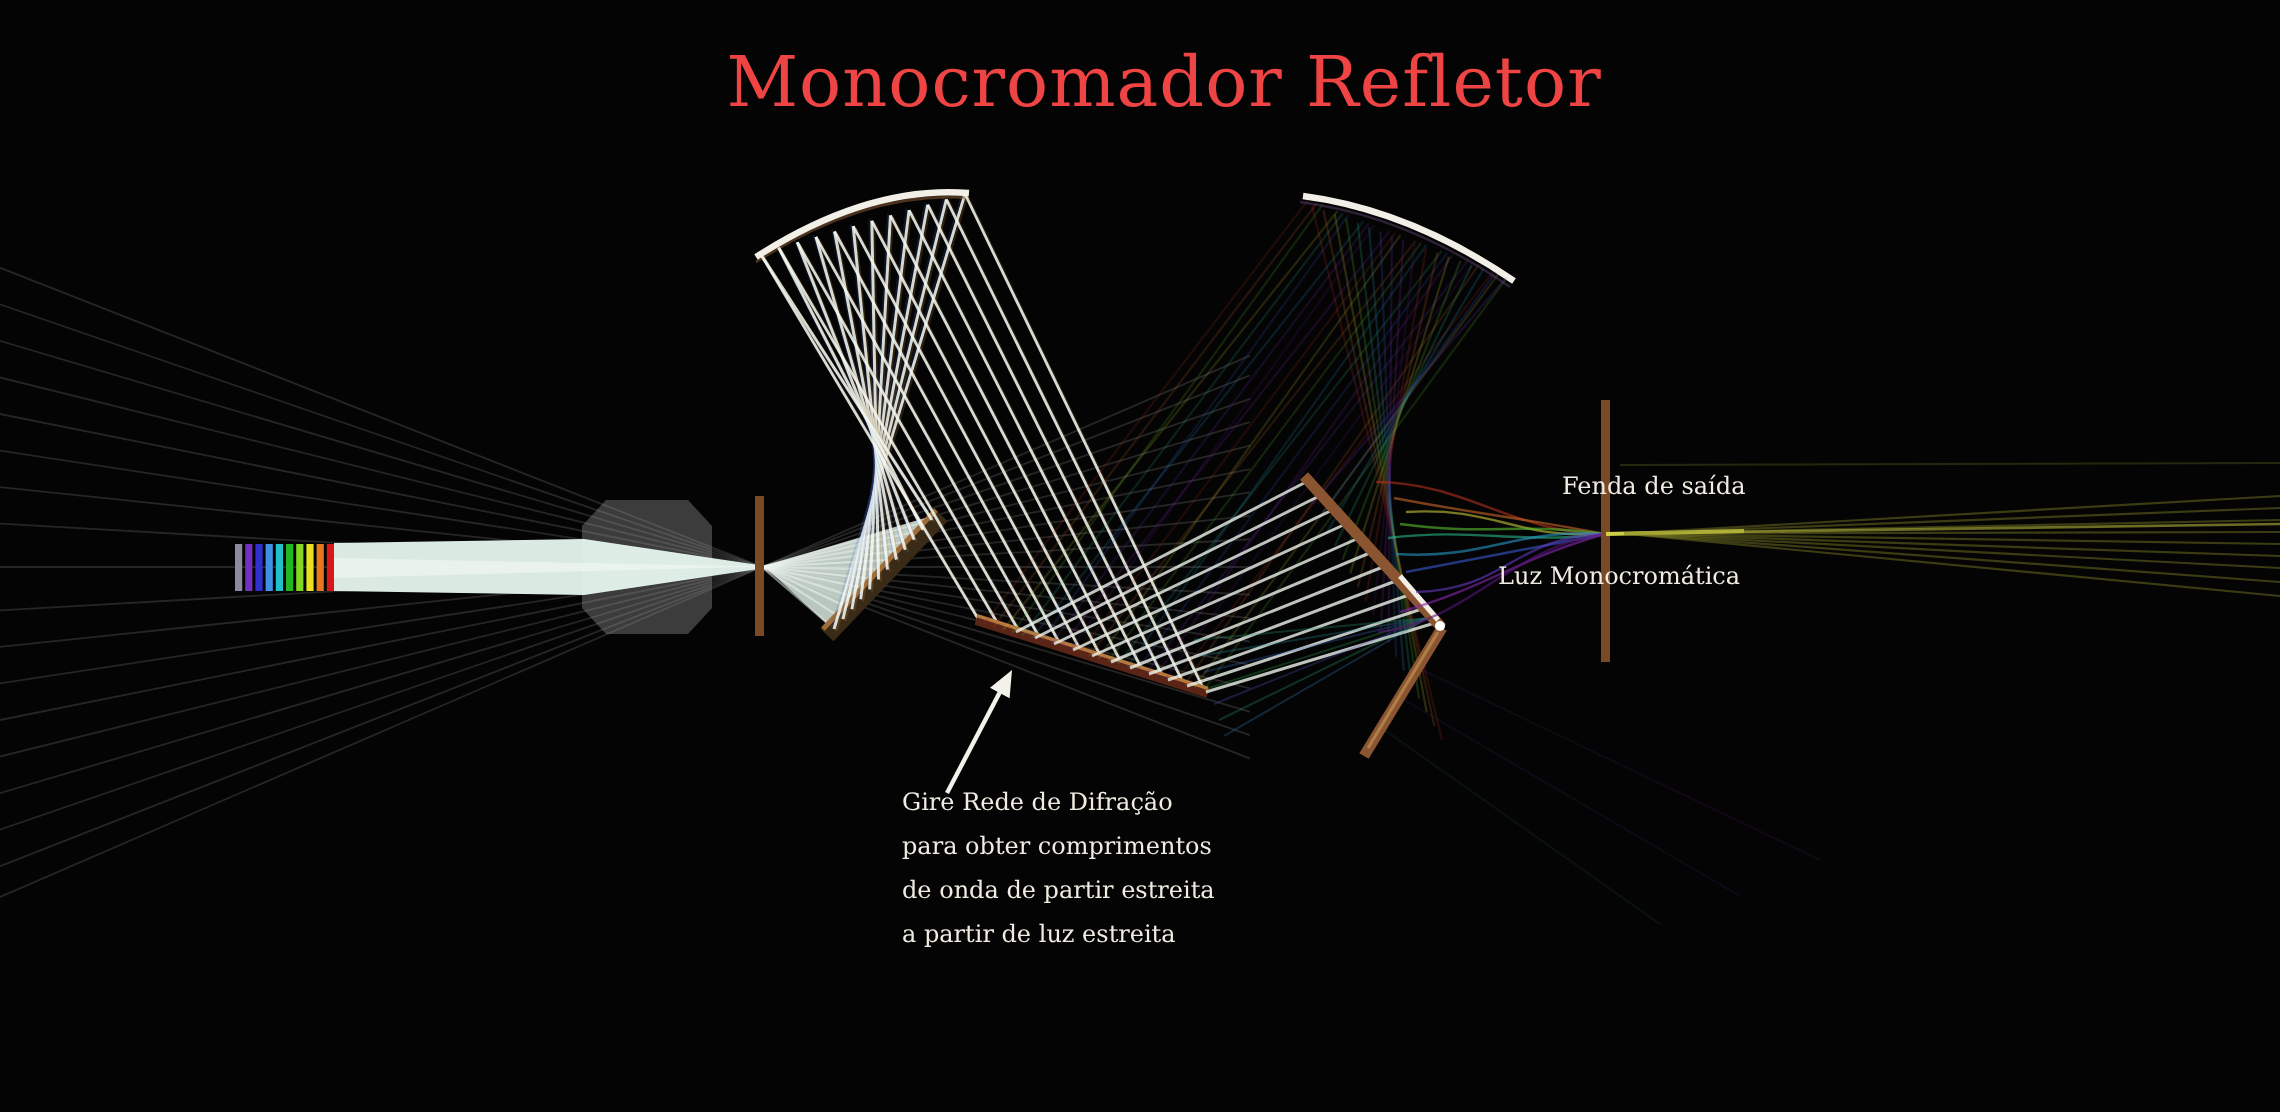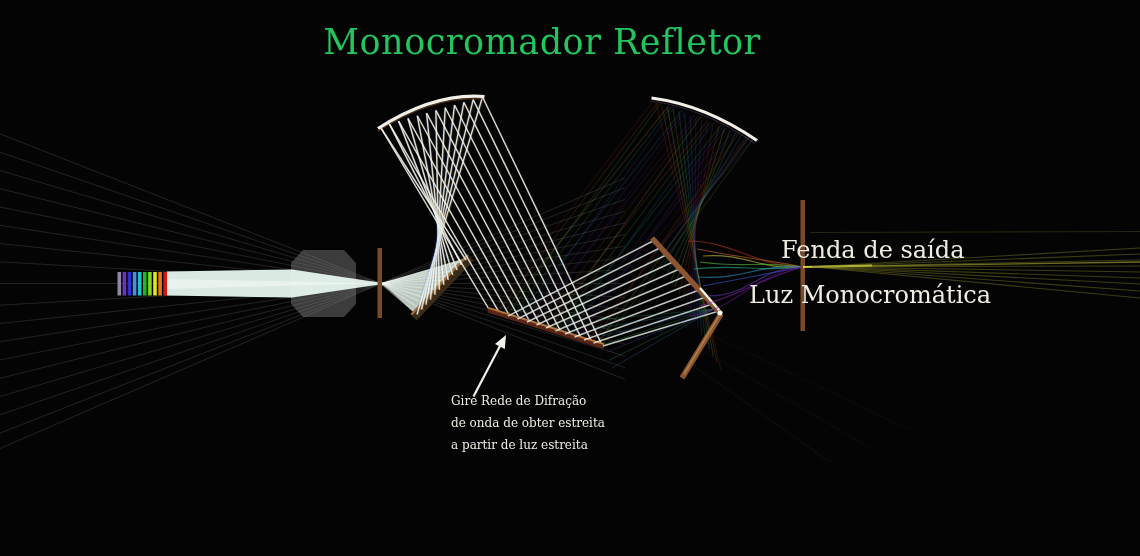--- a/index.html
+++ b/index.html
@@ -1,21 +1,21 @@
 <!DOCTYPE html>
 <html><head>
 <meta charset="utf-8">
 <style>
   html,body{margin:0;padding:0;background:#000;}
   .stage{position:relative;width:1140px;height:556px;background:#040404;overflow:hidden;
          font-family:"DejaVu Serif", serif;}
   .stage svg{position:absolute;left:0;top:0;}
   .title{position:absolute;left:0;top:22px;width:1084px;text-align:center;
-         font-size:35px;color:#22c55e;letter-spacing:0.5px;}
-  .side-label{position:absolute;color:#f0ece2;font-size:24px;white-space:nowrap;}
+         font-size:35px;color:#ef4444;letter-spacing:0.5px;padding-left:40px;}
+  .side-label{position:absolute;color:#f0ece2;font-size:12px;white-space:nowrap;}
   .label-exit{left:781px;top:236px;}
   .label-mono{left:749px;top:281px;}
   .annotation{position:absolute;left:451px;top:390px;color:#f0ece2;font-size:12px;
               line-height:22px;white-space:nowrap;}
 </style>
 </head>
 <body>
 
 <div class="stage">
   <svg id="diagram" width="1140" height="556" viewBox="0 0 1140 556">
@@ -268,16 +268,17 @@
       <g>
         <line x1="473.5" y1="396.5" x2="500.5" y2="345" stroke="#f2f2ea" stroke-width="2.2" opacity="1"></line>
         <polygon points="506,335 504.8,349.1 495.0,343.9" fill="#f2f2ea"></polygon>
       </g>
     </svg>
   <div class="title">Monocromador Refletor</div>
   <div class="side-label label-exit">Fenda de saída</div>
   <div class="side-label label-mono">Luz Monocromática</div>
   <div class="annotation">
     <div>Gire Rede de Difração</div>
-    <div>de onda de obter estreita</div>
+    <div>para obter comprimentos</div>
+    <div>de onda de partir estreita</div>
     <div>a partir de luz estreita</div>
   </div>
 </div>
 
 </body></html>

